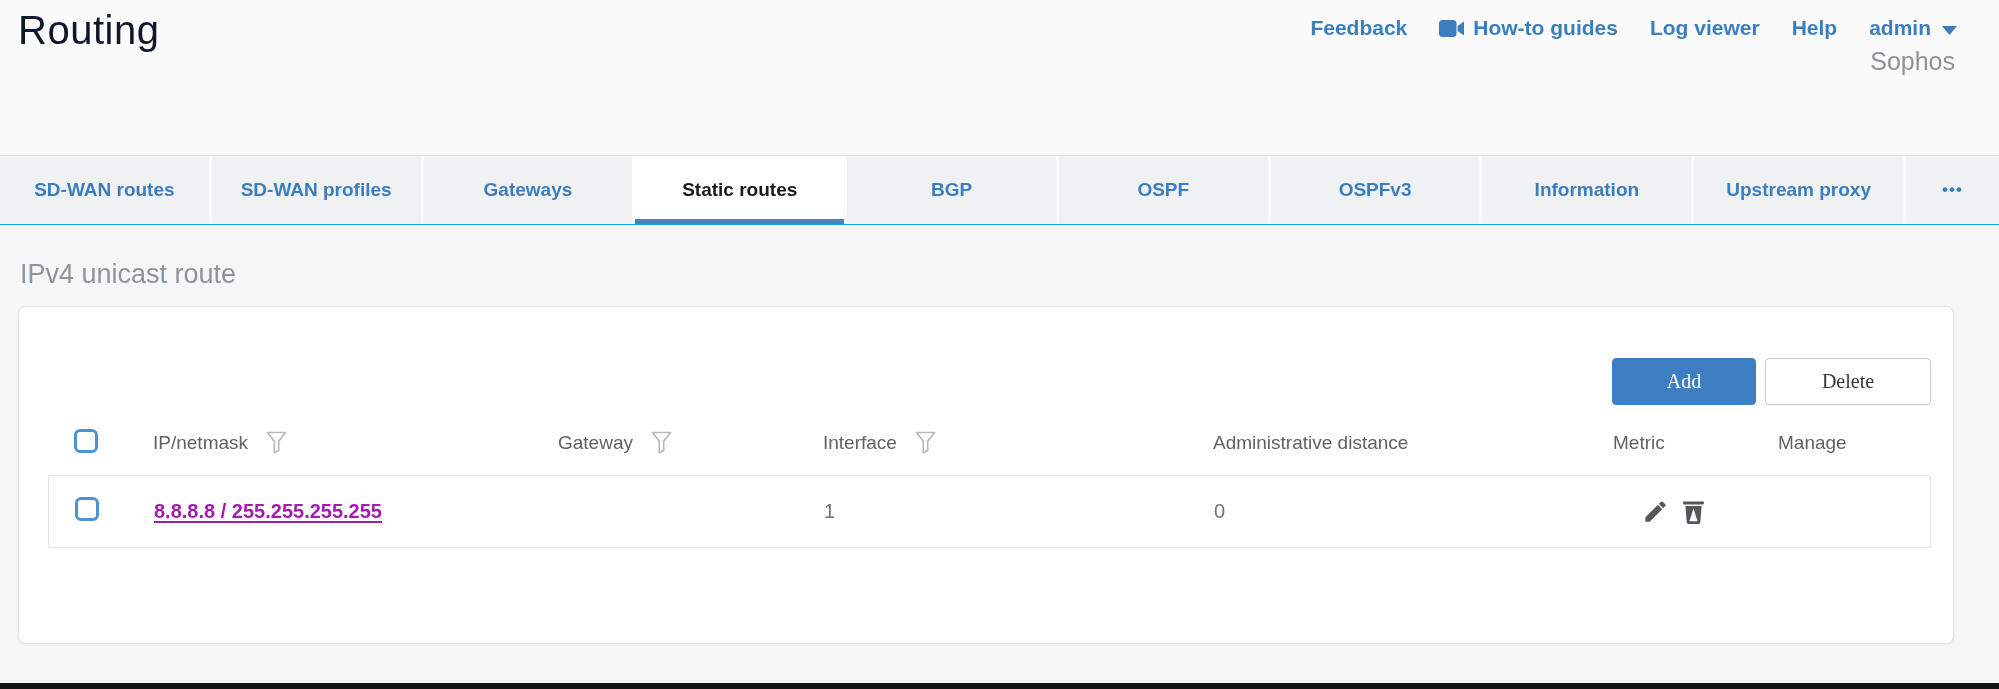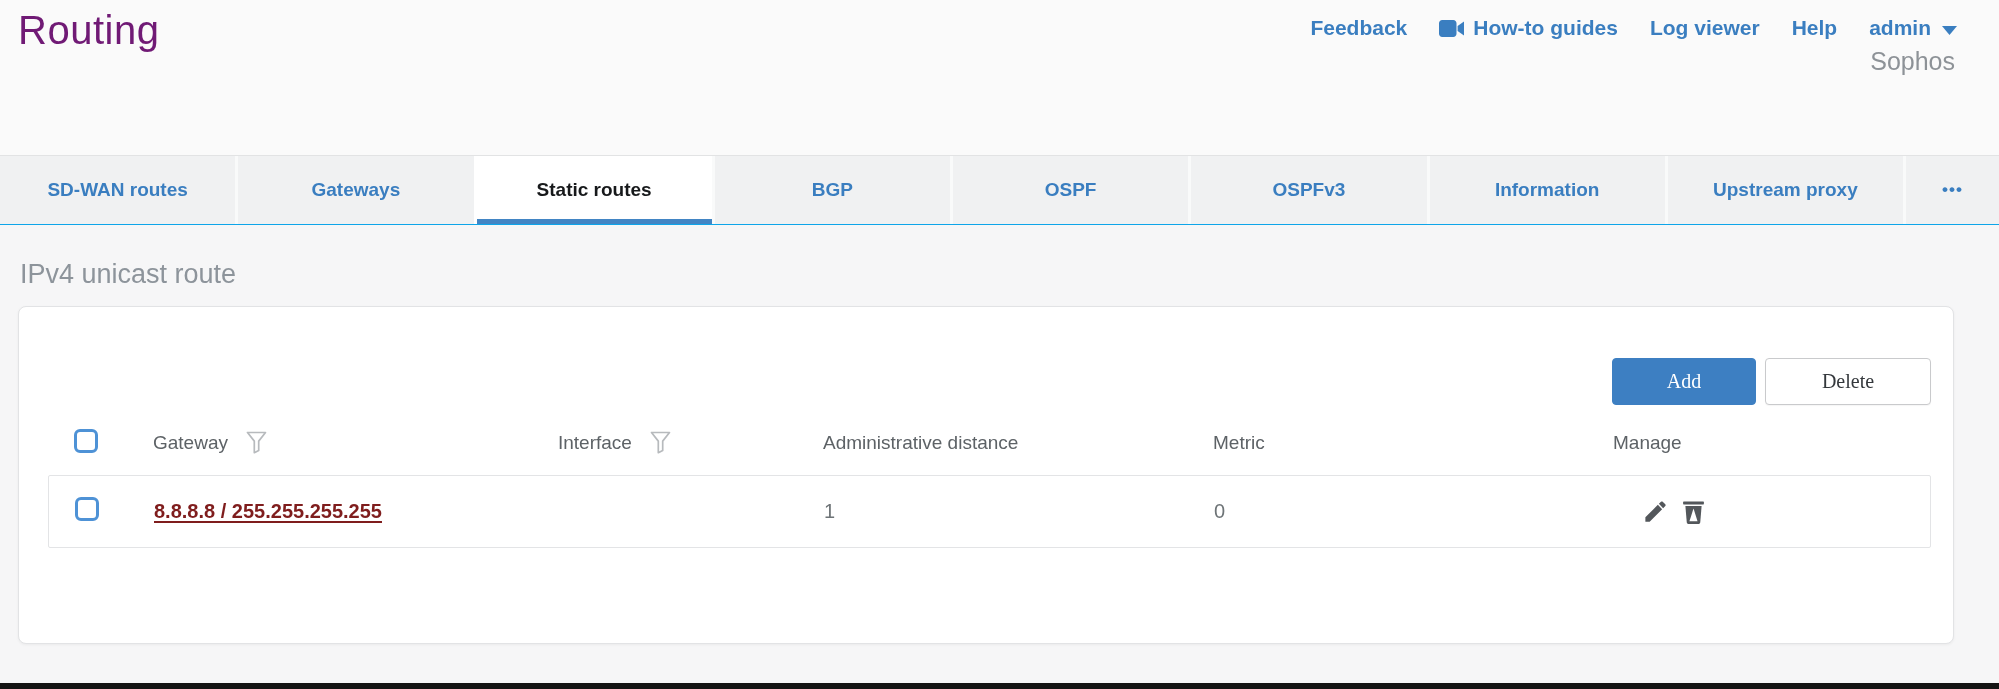--- a/index.html
+++ b/index.html
@@ -2,21 +2,21 @@
 <html><head>
 <meta charset="utf-8">
 <style>
   * { margin:0; padding:0; box-sizing:border-box; }
   html,body { background:#f6f6f7; }
   body { font-family:"Liberation Sans","DejaVu Sans",sans-serif; }
   .screen { position:relative; width:1999px; height:689px; overflow:hidden; background:#f6f6f7; }
 
   
   .hdr { height:155px; background:#fafafa; display:flex; justify-content:space-between; }
-  .page-title { font-size:40px; font-weight:400; color:#701a75; margin:8px 0 0 18px; letter-spacing:.5px; }
+  .page-title { font-size:40px; font-weight:400; color:#0f172a; margin:8px 0 0 18px; letter-spacing:.5px; }
   .topnav { padding:16px 42px 0 0; }
   .nav-row { display:flex; align-items:center; gap:32px; }
   .nav-link { color:#3a7ec0; font-size:21px; font-weight:600; text-decoration:none; cursor:pointer; white-space:nowrap; display:flex; align-items:center; gap:9px; }
   .brand { text-align:right; color:#8d9297; font-size:25px; margin-top:7px; padding-right:2px; }
   .caret-down { display:inline-block; margin-left:2px; }
 
   
   .tabbar { display:flex; height:70px; background:#f0f1f2; border-top:1px solid #e2e3e4; border-bottom:1px solid #0ea5e9; }
   .tab { flex:1 1 0; display:flex; align-items:center; justify-content:center; cursor:pointer; position:relative; border-left:3px solid #f9fafa; }
   .tab:first-child { border-left:none; }
@@ -38,21 +38,21 @@
   .btn-primary { min-width:144px; background:#3d7fc2; border:1px solid #3d7fc2; color:#ffffff; font-weight:500; }
   .btn-secondary { min-width:166px; background:#ffffff; border:1px solid #c9cacc; color:#34383c; box-shadow:0 1px 1px rgba(0,0,0,.04); }
 
   .row-grid { display:grid; grid-template-columns:105px 405px 265px 390px 400px 165px 1fr; align-items:center; }
   .thead { margin:16px 22px 0 29px; height:44px; }
   .th { display:flex; align-items:center; gap:18px; font-size:19px; font-weight:500; color:#5d6266; white-space:nowrap; }
   .trow { margin:10px 22px 0 29px; height:73px; border:1px solid #e3e4e6; border-radius:2px; background:#fff; }
   .cell { font-size:20px; color:#6e7477; }
   .cell-check { padding-left:26px; }
   .checkbox { display:inline-block; width:24px; height:24px; background:#fff; border:3px solid #4e92d6; border-radius:6px; cursor:pointer; }
-  .ip-link { font-size:20px; font-weight:700; color:#7f1d1d; text-decoration:underline; text-underline-offset:3px; cursor:pointer; }
+  .ip-link { font-size:20px; font-weight:700; color:#a21caf; text-decoration:underline; text-underline-offset:3px; cursor:pointer; }
   .filter-icon { cursor:pointer; flex:0 0 auto; margin-top:3px; }
   .manage-cell { display:flex; align-items:center; gap:12px; padding-left:28px; }
   .icon-btn { cursor:pointer; display:inline-flex; }
 
   .bottom-bar { position:absolute; left:0; right:0; bottom:0; height:6px; background:#141414; }
 </style>
 </head>
 <body>
 
 <div class="screen">
@@ -83,20 +83,23 @@
       </div>
       <div class="brand">Sophos</div>
     </div>
   </header>
 
   <nav class="tabbar">
     <div class="tab">
         <span class="tab-label">SD-WAN routes</span>
       </div>
     <div class="tab">
+        <span class="tab-label">SD-WAN profiles</span>
+      </div>
+    <div class="tab">
         <span class="tab-label">Gateways</span>
       </div>
     <div class="tab active">
         <span class="tab-label">Static routes</span>
       </div>
     <div class="tab">
         <span class="tab-label">BGP</span>
       </div>
     <div class="tab">
         <span class="tab-label">OSPF</span>
@@ -120,20 +123,28 @@
 
     <section class="panel">
 
       <div class="toolbar">
         <button class="btn btn-primary">Add</button>
         <button class="btn btn-secondary">Delete</button>
       </div>
 
       <div class="thead row-grid">
         <div class="cell cell-check"><span class="checkbox"></span></div>
+        <div class="th">
+          <span>IP/netmask</span>
+          <span class="filter-icon">
+            <svg width="21" height="23" viewBox="0 0 21 23">
+                <path d="M1.5 1.5h18l-6.8 8.6v9.4l-4.4 2.2V10.1z" fill="none" stroke="#b7babd" stroke-width="1.7" stroke-linejoin="round"></path>
+              </svg>
+          </span>
+        </div>
         <div class="th">
           <span>Gateway</span>
           <span class="filter-icon">
             <svg width="21" height="23" viewBox="0 0 21 23">
                 <path d="M1.5 1.5h18l-6.8 8.6v9.4l-4.4 2.2V10.1z" fill="none" stroke="#b7babd" stroke-width="1.7" stroke-linejoin="round"></path>
               </svg>
           </span>
         </div>
         <div class="th">
           <span>Interface</span>

